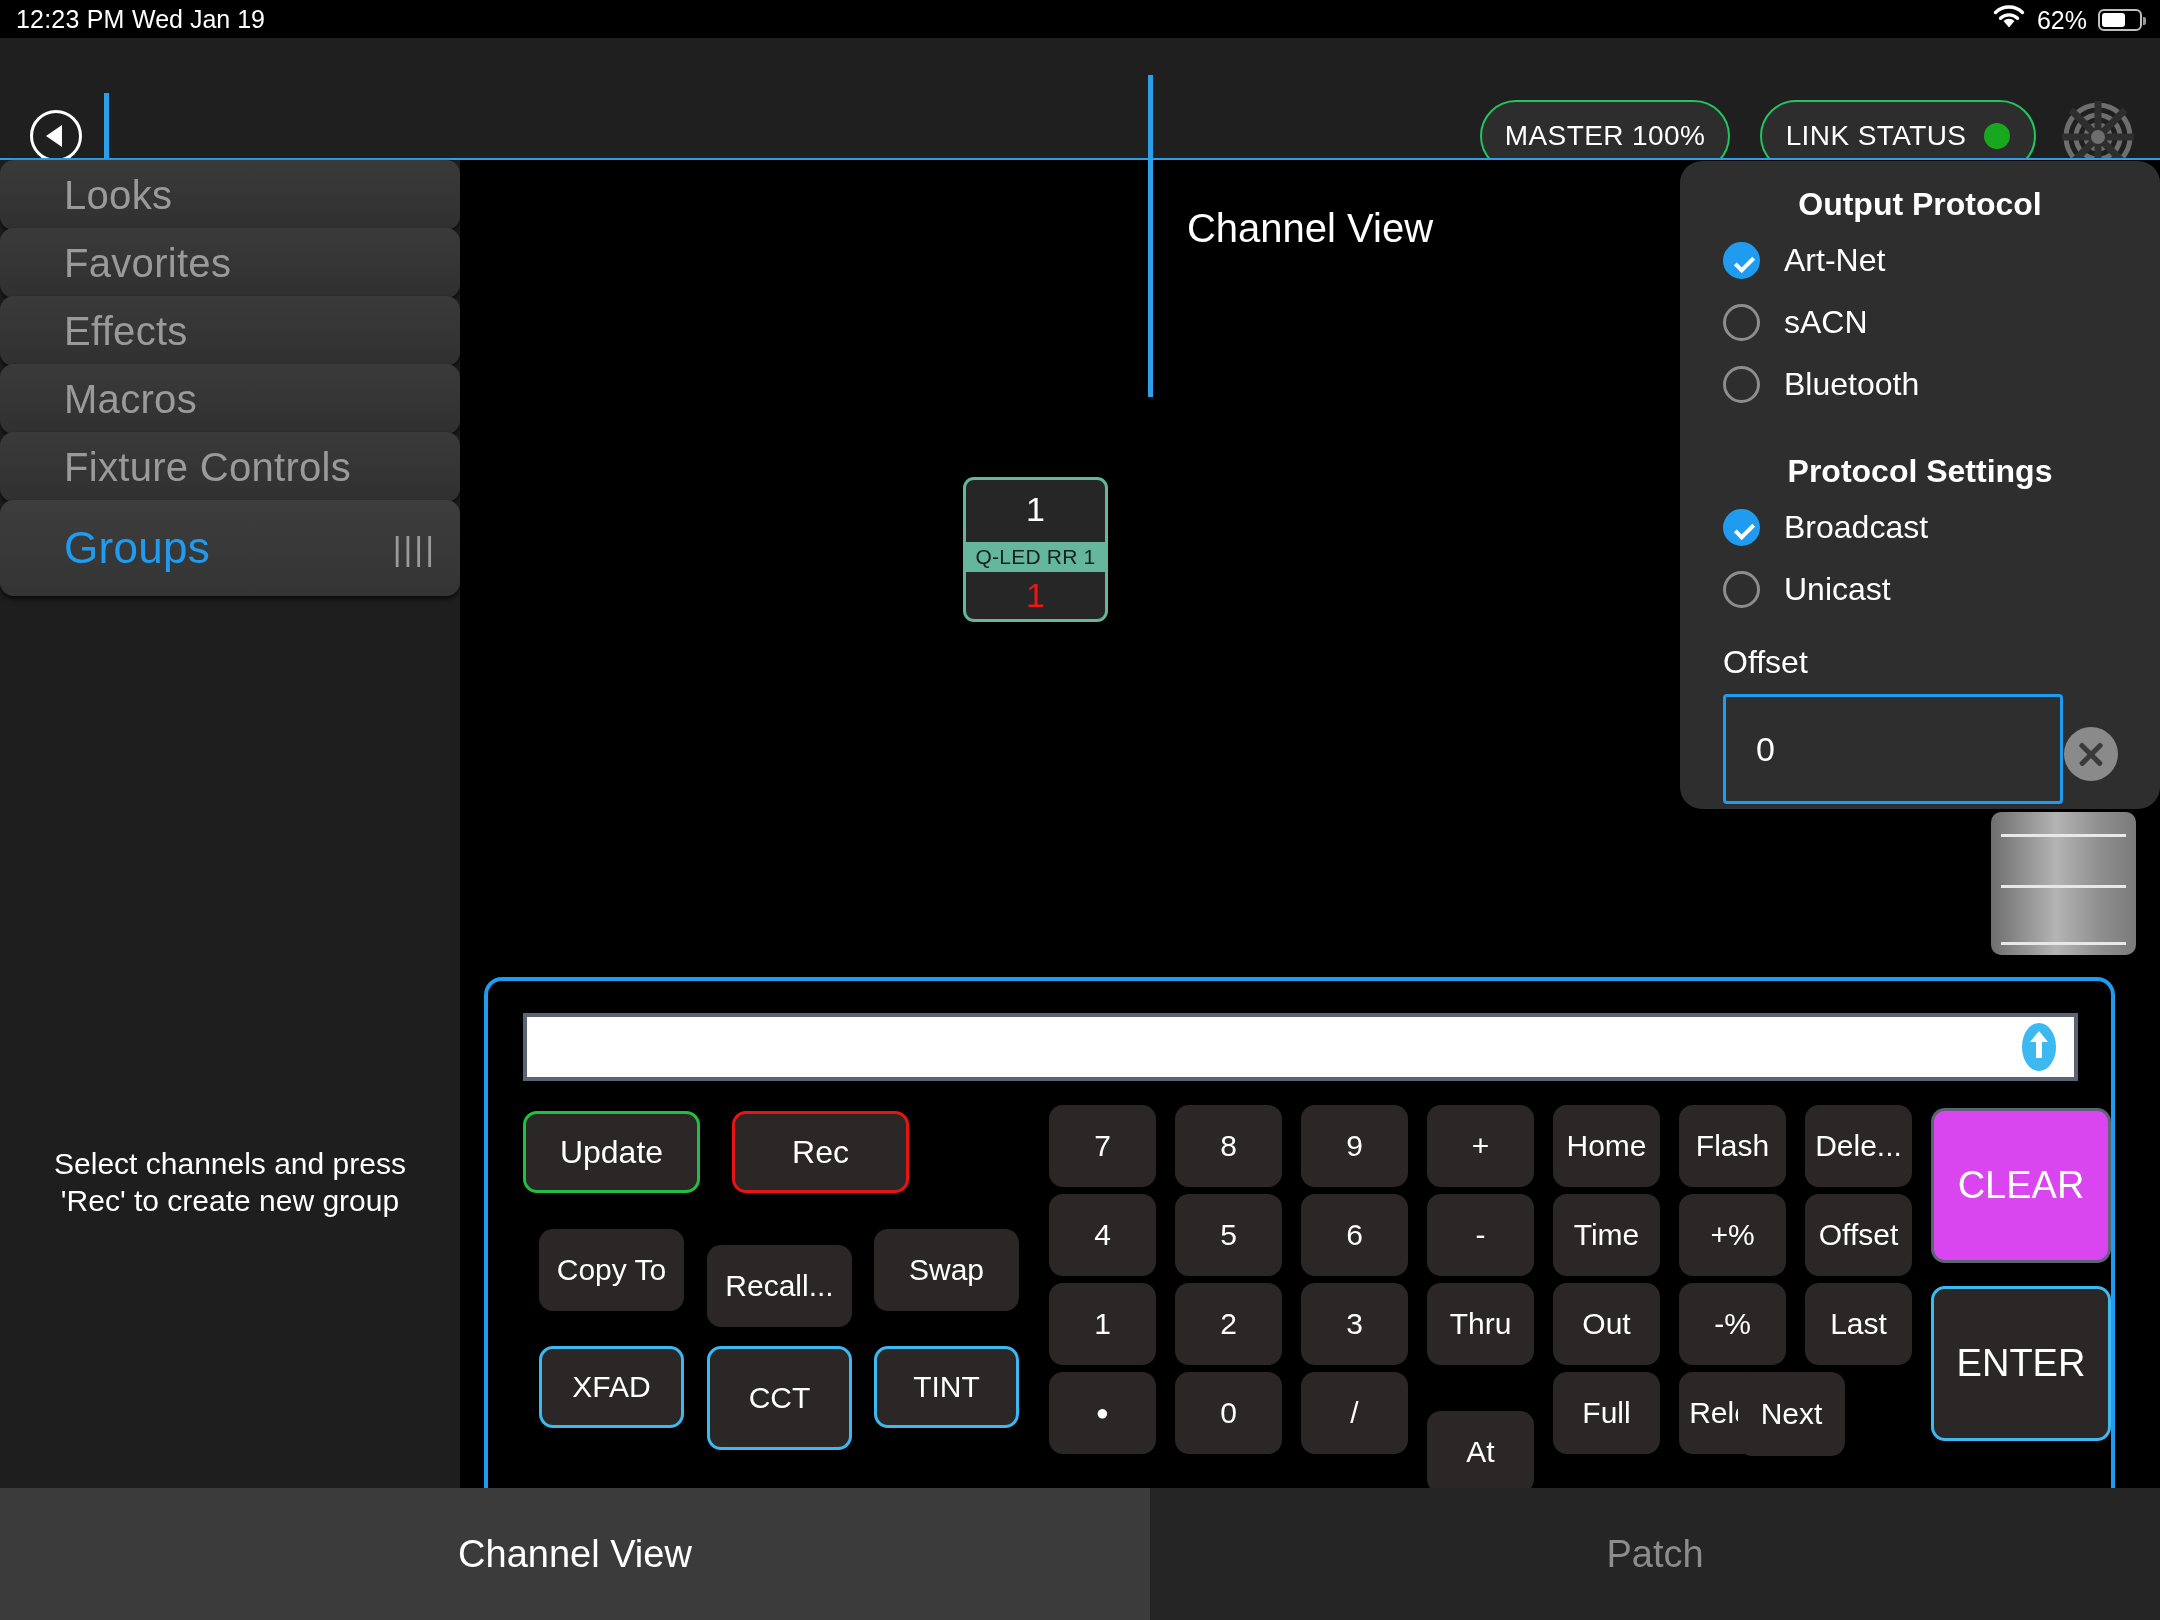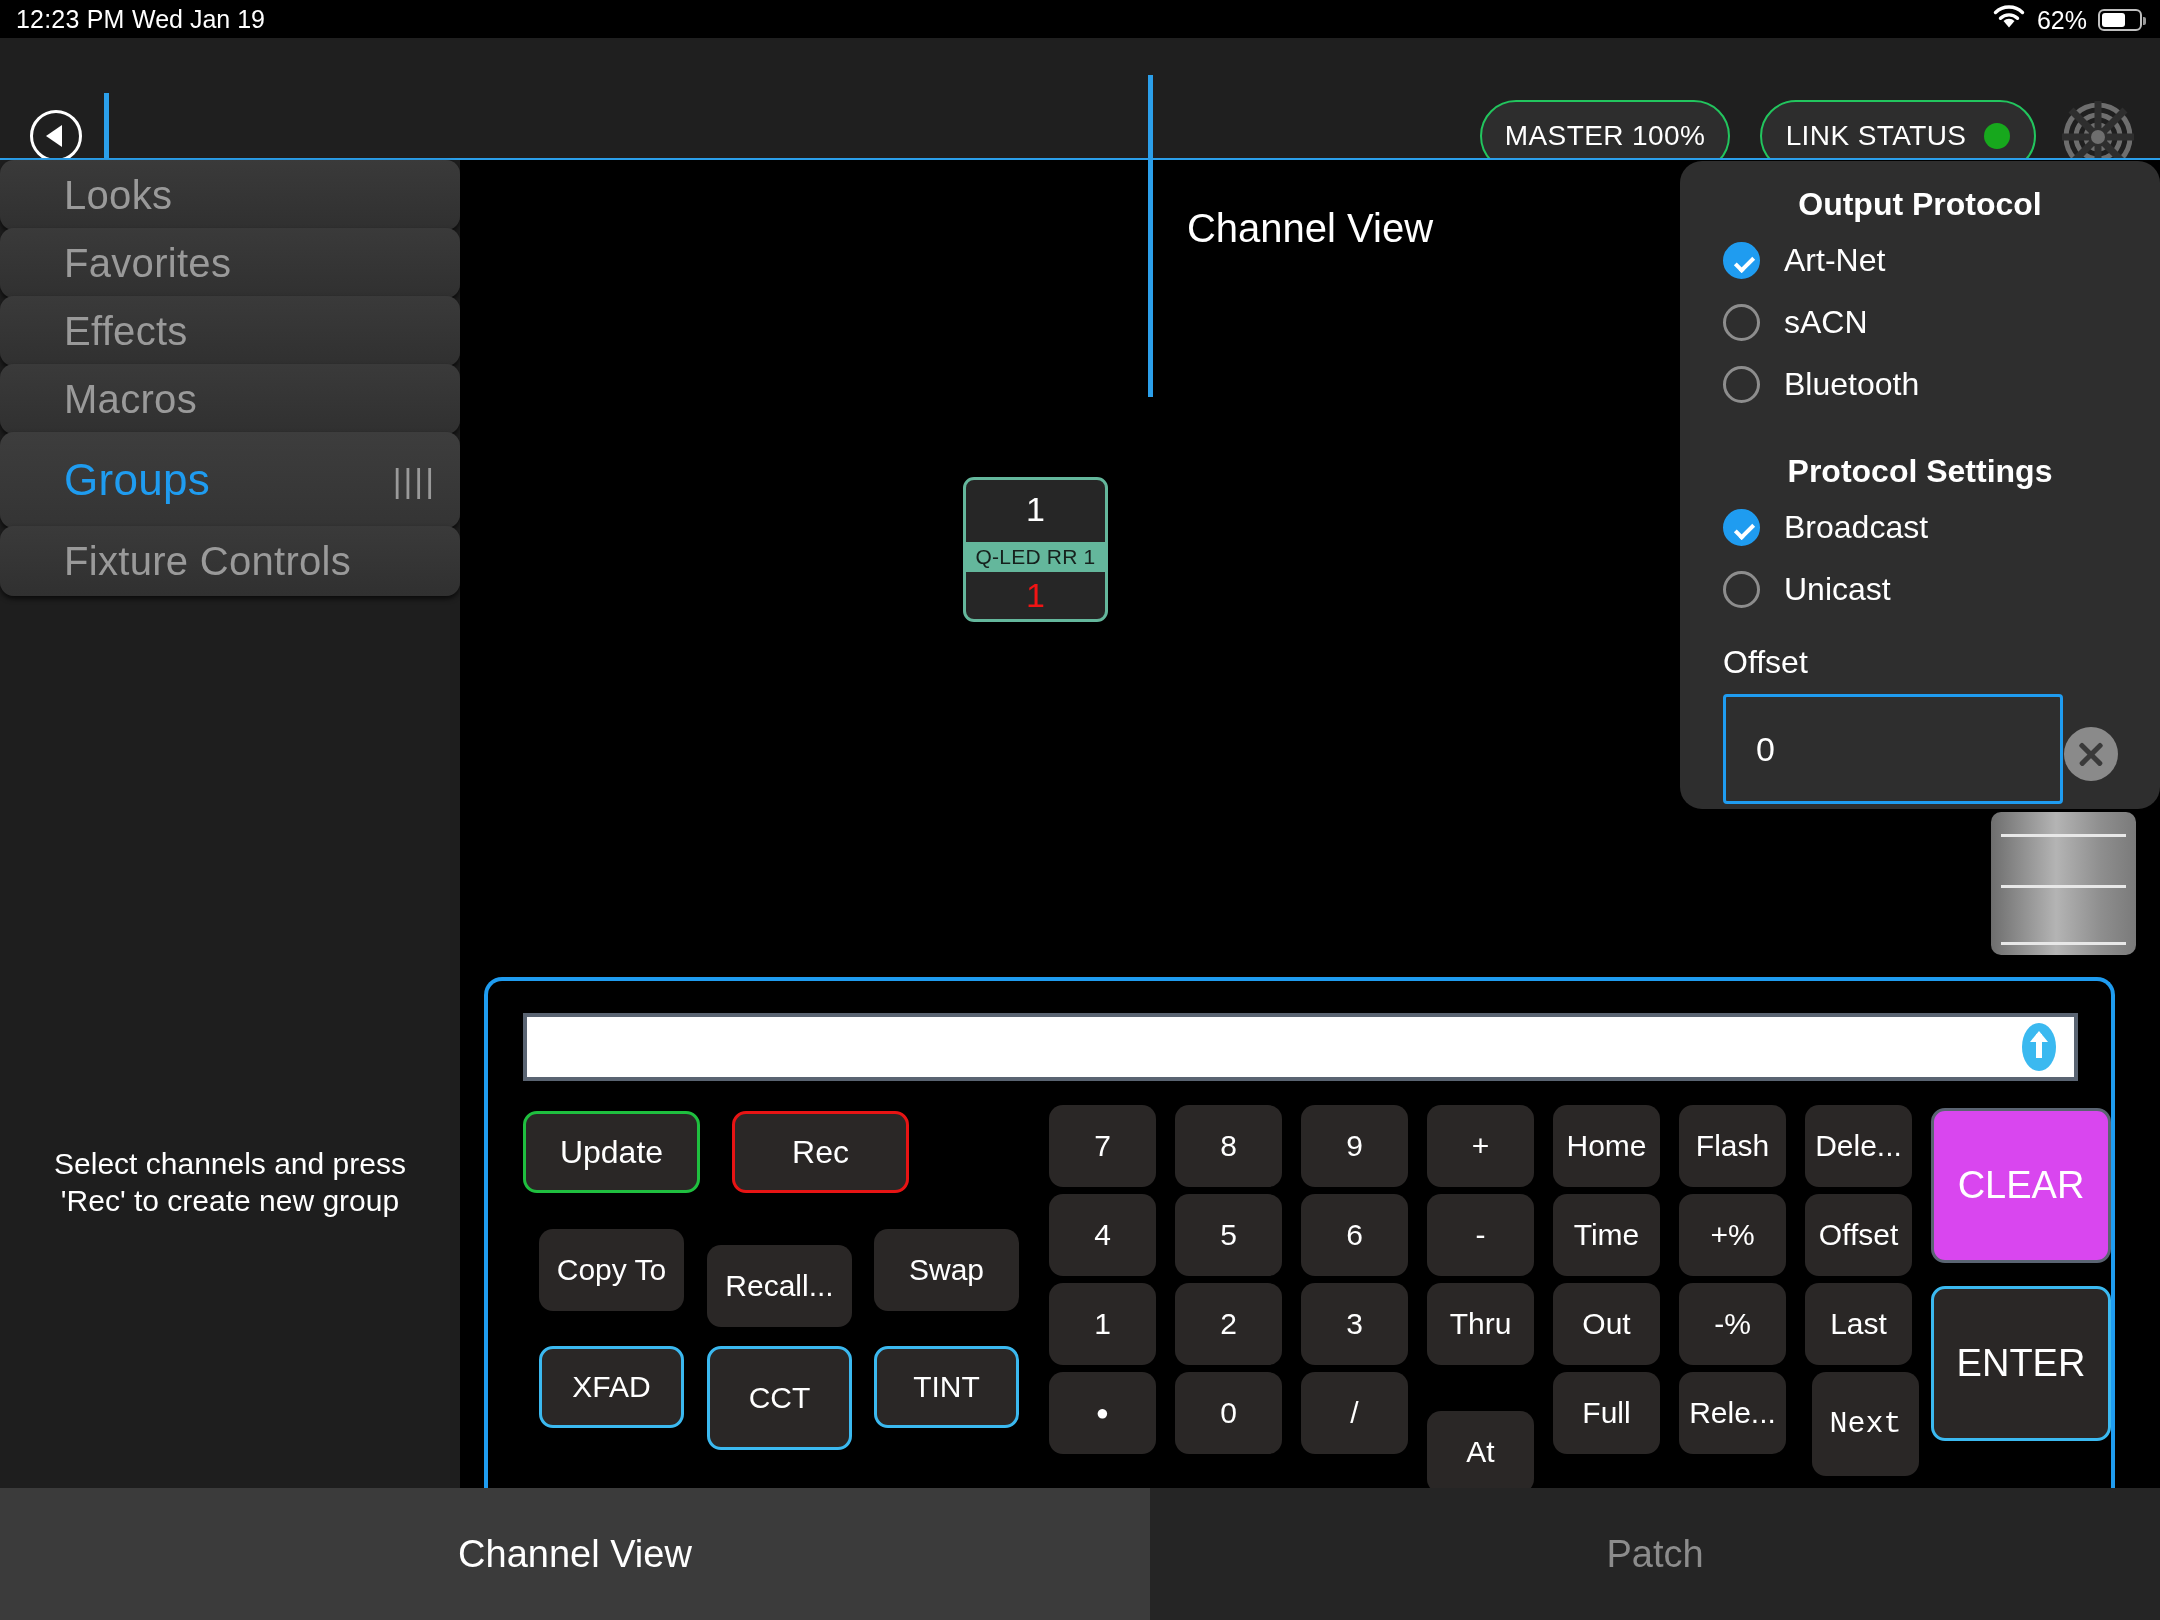--- a/index.html
+++ b/index.html
@@ -262,26 +262,26 @@
       </div>
       <div class="tabcard">
         <span class="lbl">Favorites</span>
       </div>
       <div class="tabcard">
         <span class="lbl">Effects</span>
       </div>
       <div class="tabcard">
         <span class="lbl">Macros</span>
       </div>
+      <div class="tabcard">
+        <span class="lbl">Fixture Controls</span>
+      </div>
       <div class="tabcard active">
         <span class="lbl">Groups</span>
         <span class="grip">||||</span>
-      </div>
-      <div class="tabcard">
-        <span class="lbl">Fixture Controls</span>
       </div>
     </div>
     <div class="hint">
       <div>Select channels and press</div>
       <div>'Rec' to create new group</div>
     </div>
   </div>
 
   <div class="content">
     <div class="content-title">Channel View</div>
@@ -442,21 +442,21 @@
       </div>
     <div class="btn small" style="left:939px; top:391px; width:107px; height:82px;margin-top:39px;">
         <span>At</span>
       </div>
     <div class="btn small" style="left:1065px; top:391px; width:107px; height:82px;">
         <span>Full</span>
       </div>
     <div class="btn small" style="left:1191px; top:391px; width:107px; height:82px;">
         <span>Rele...</span>
       </div>
-    <div class="btn small" style="left:1324px; top:391px; width:107px; height:104px;font-family:Liberation Mono, monospace;">
+    <div class="btn small" style="left:1250px; top:391px; width:107px; height:84px;">
         <span>Next</span>
       </div>
 
     <div class="btn gray-fill big" style="left:1443px; top:127px; width:180px; height:155px;">
       <span>CLEAR</span>
     </div>
     <div class="btn blue big" style="left:1443px; top:305px; width:180px; height:155px;">
       <span>ENTER</span>
     </div>
   </div>

